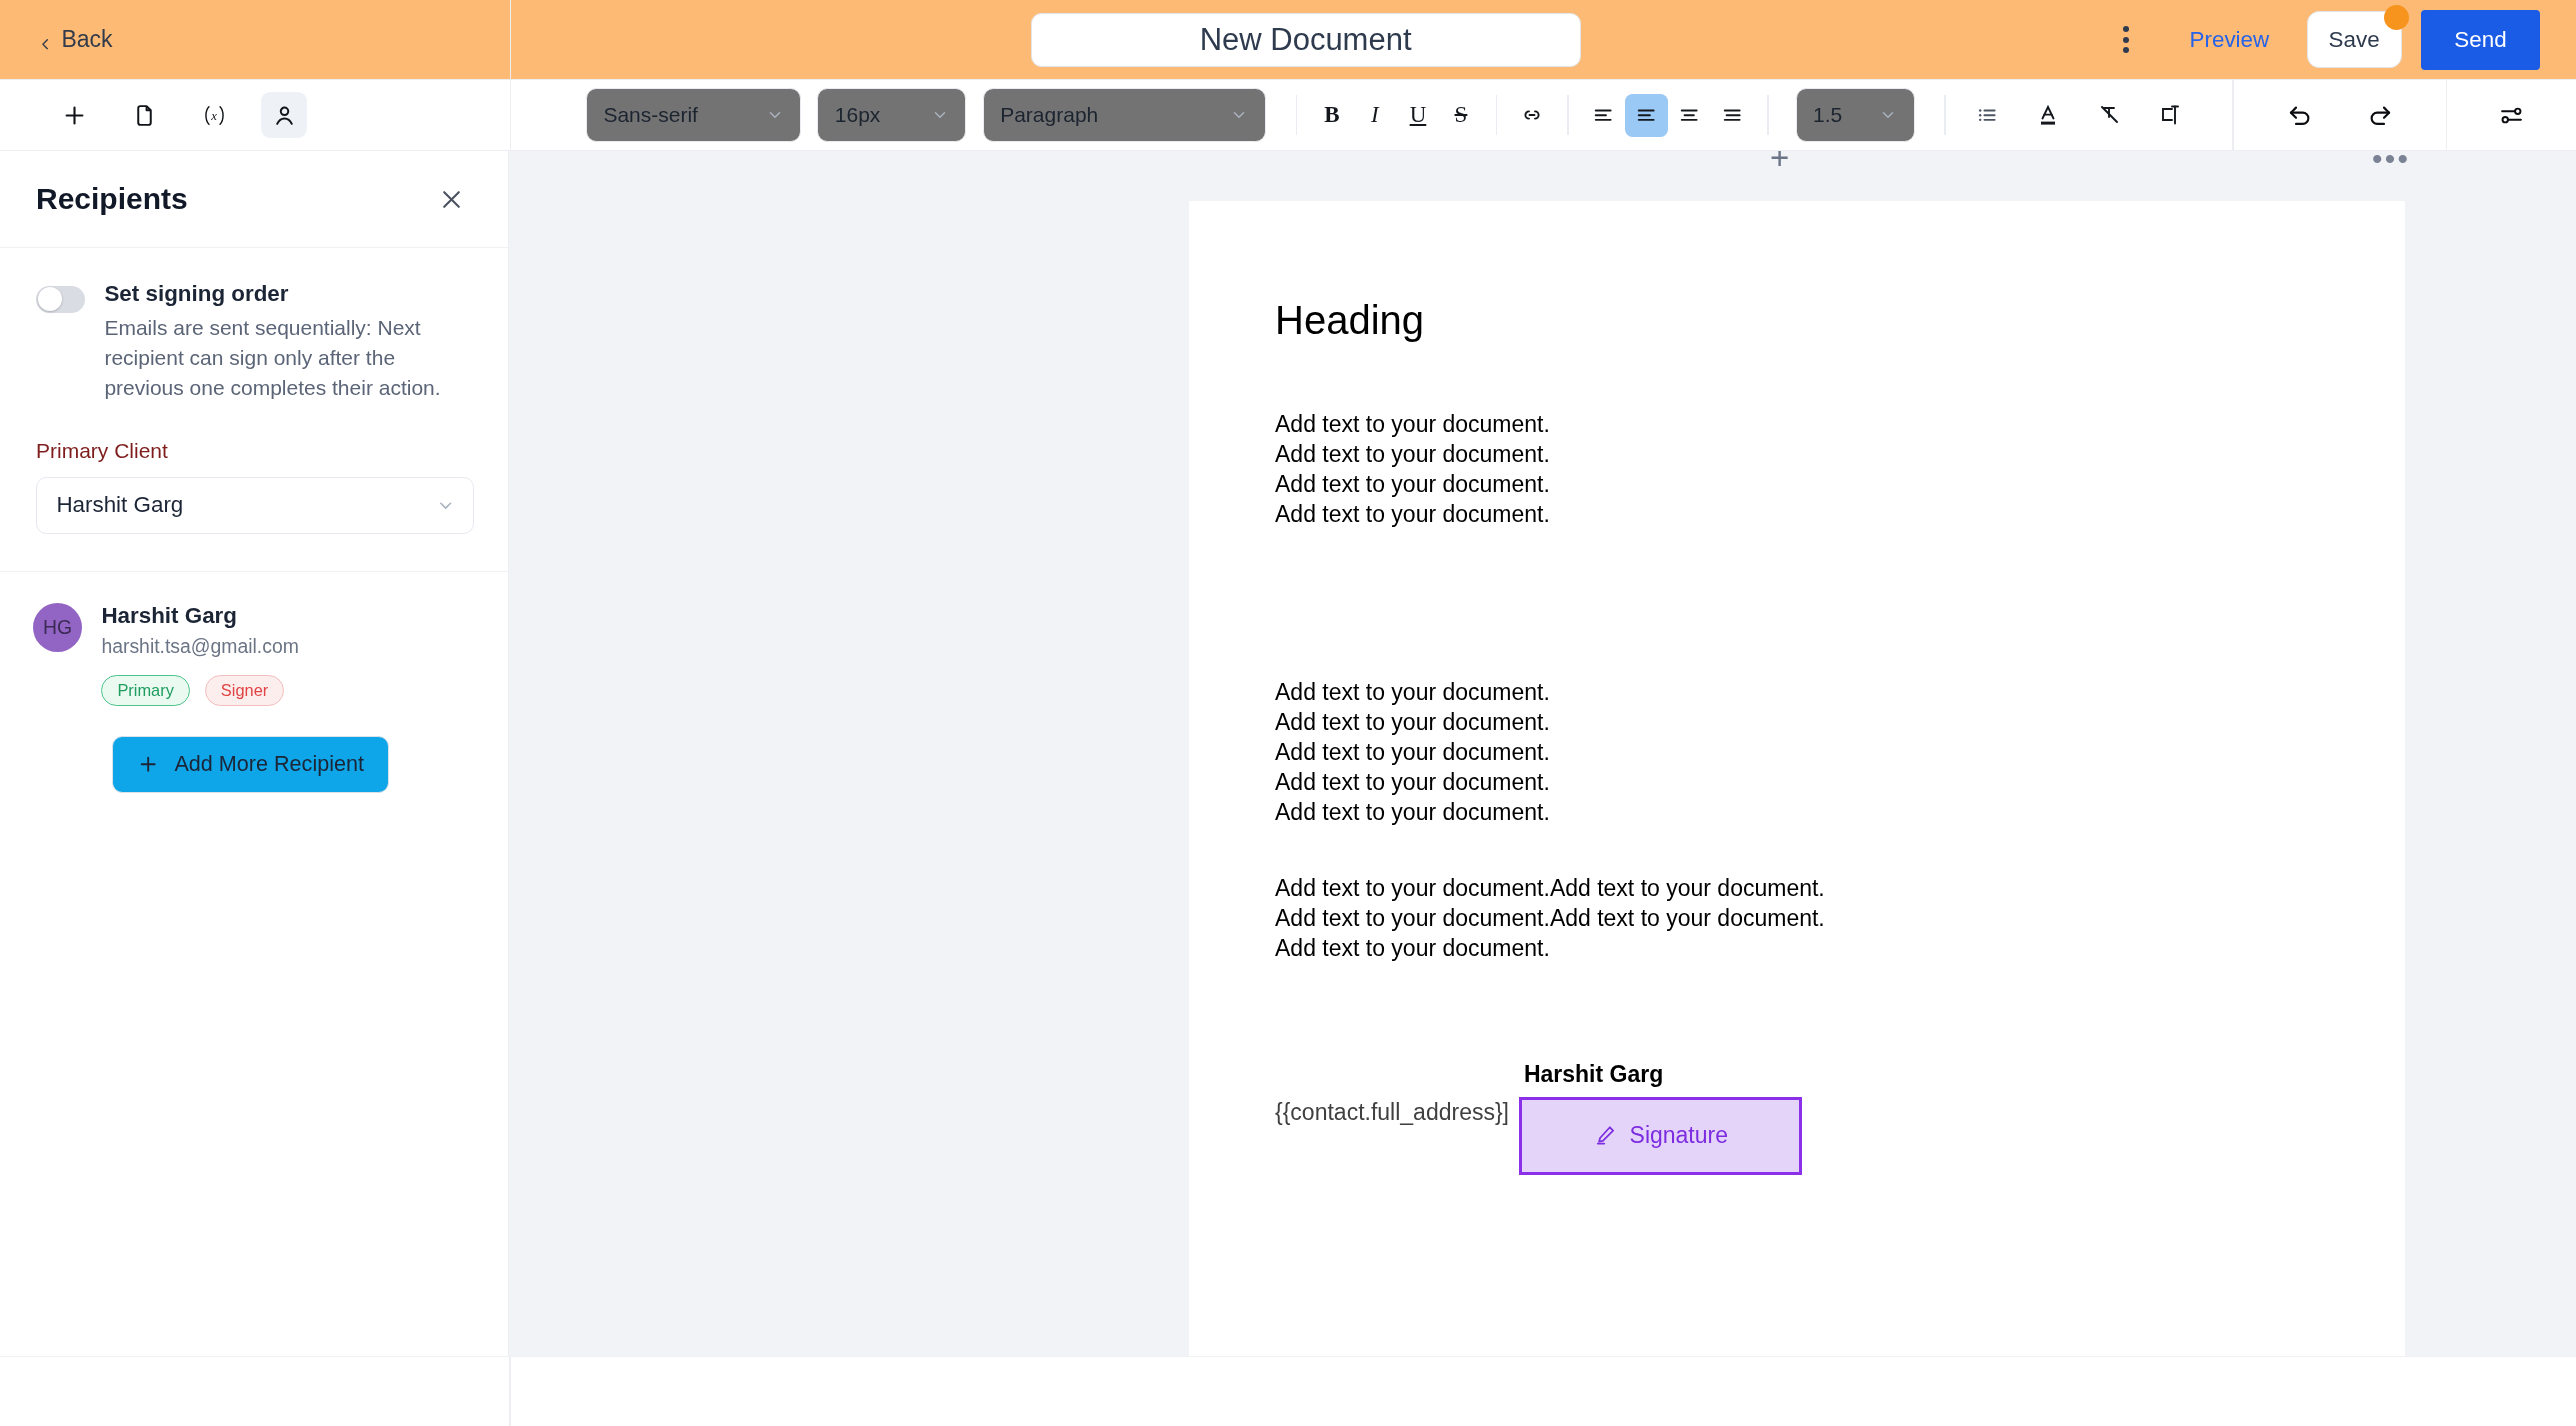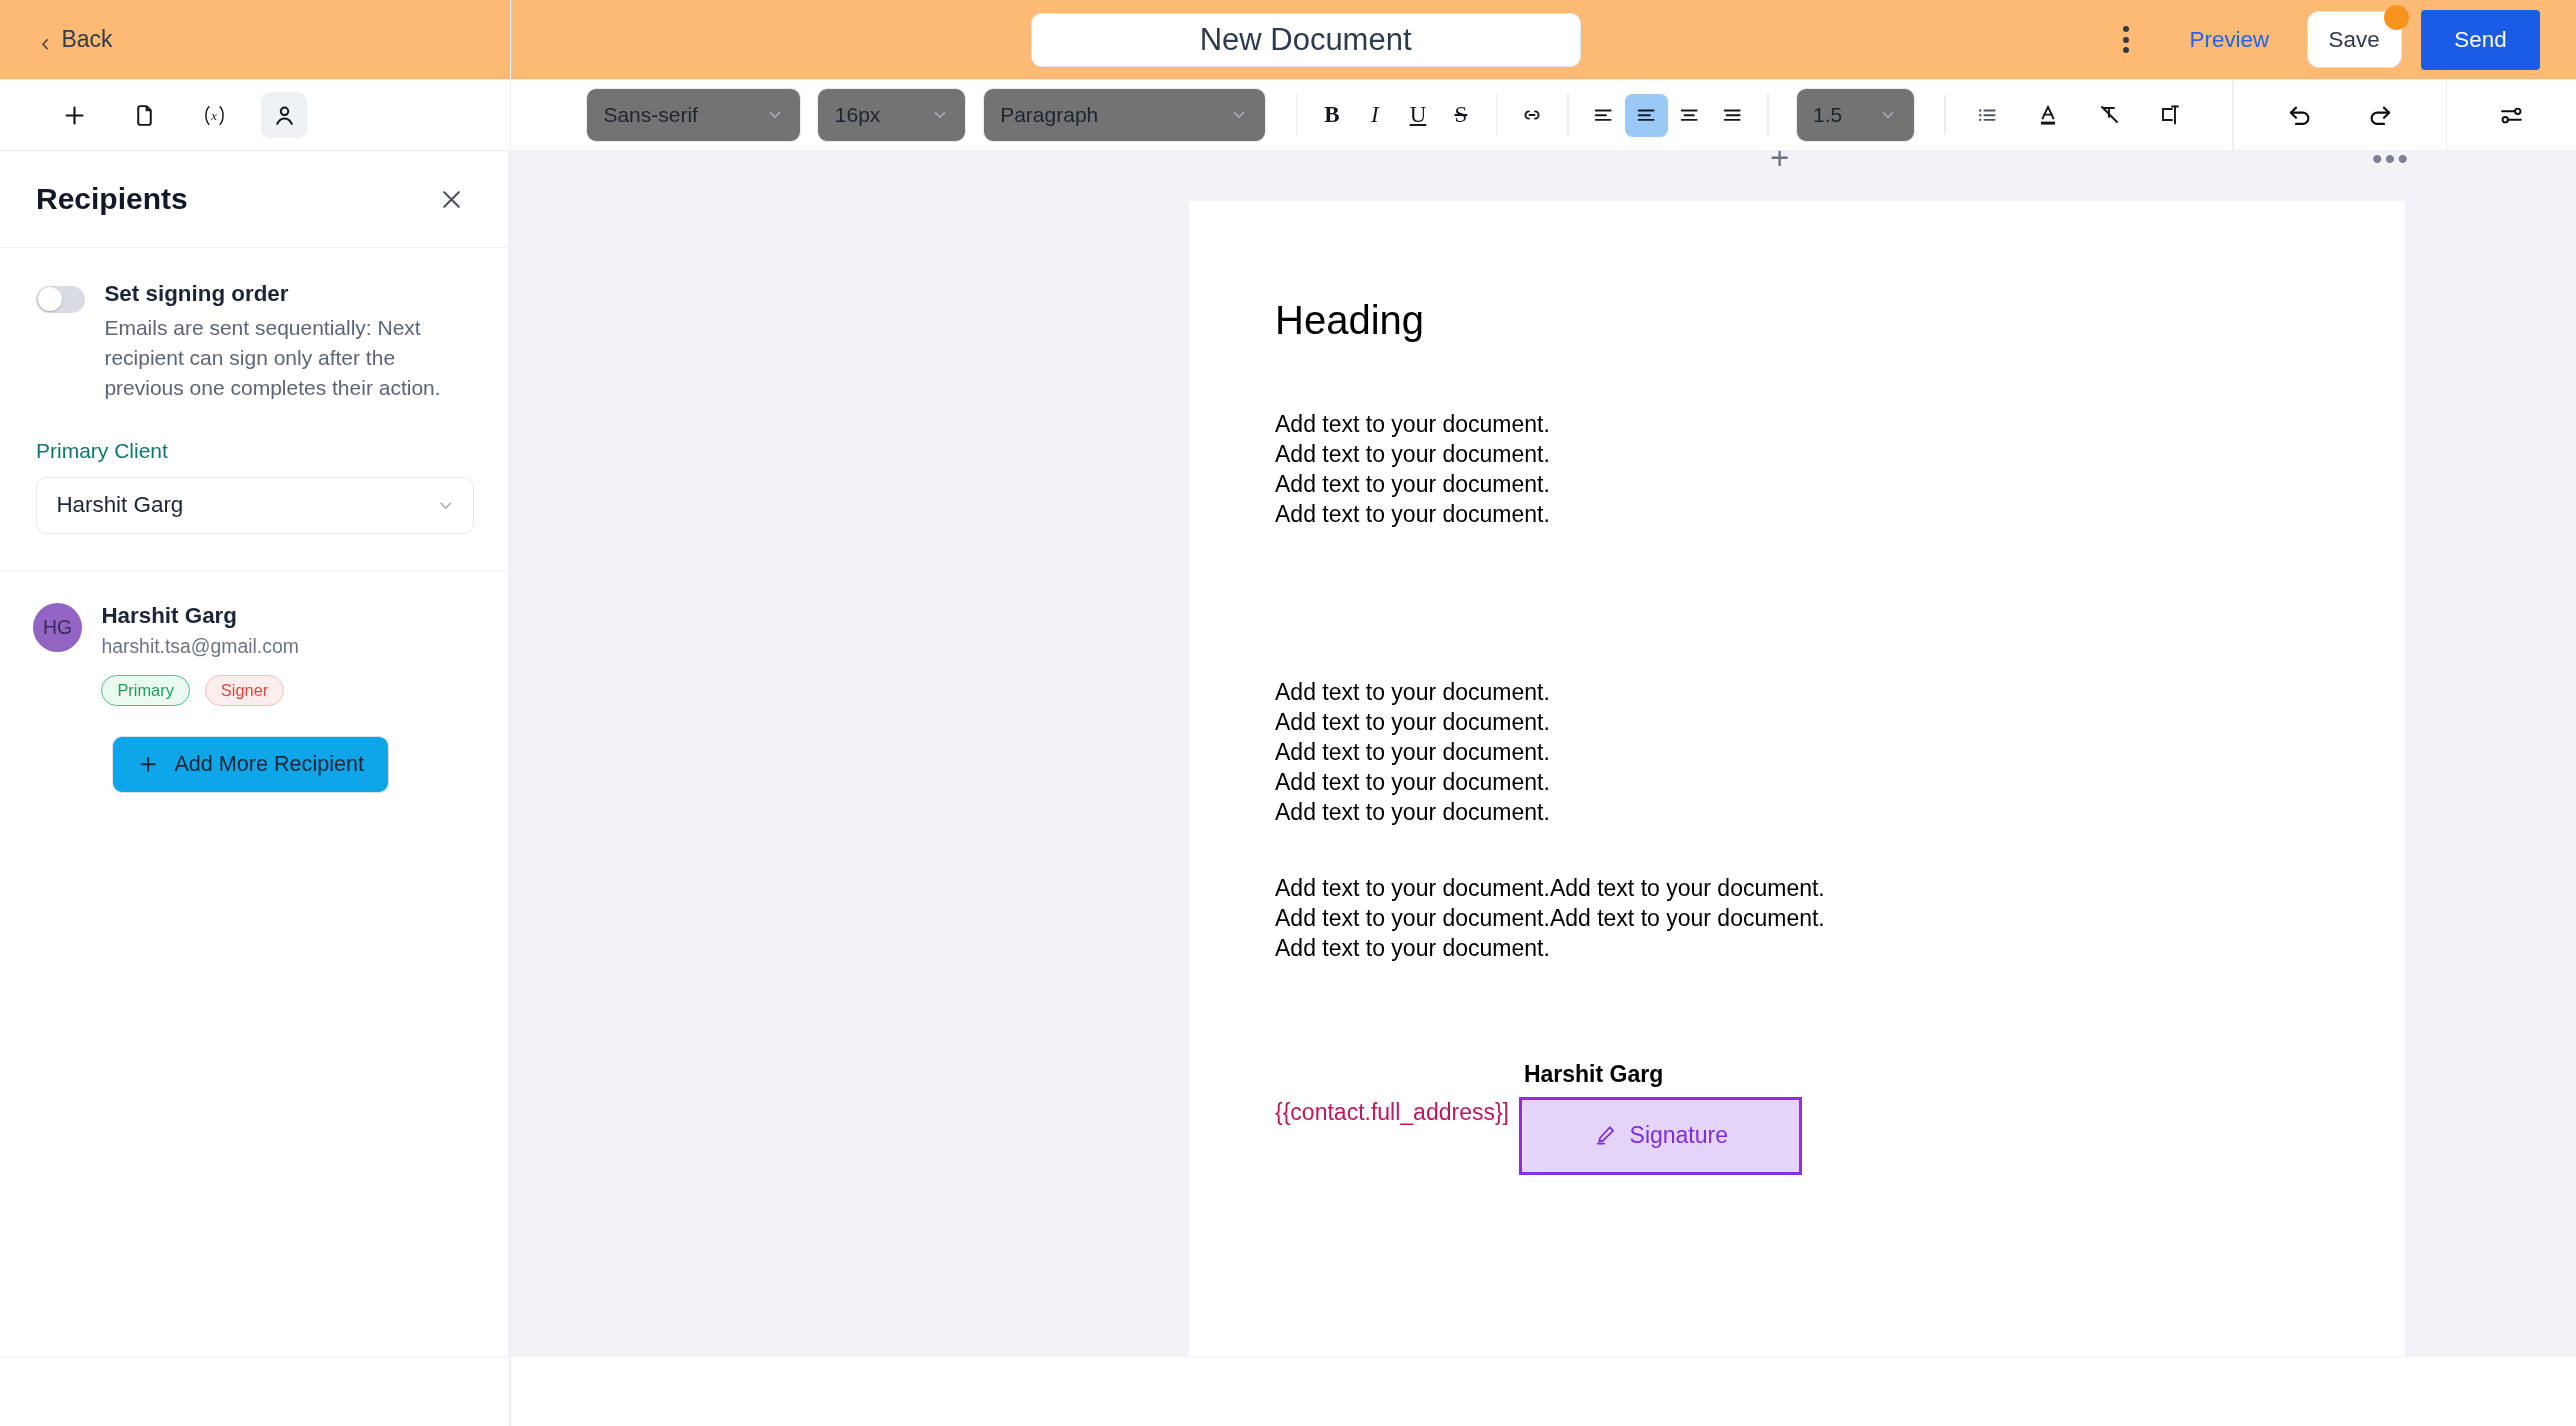--- a/index.html
+++ b/index.html
@@ -151,21 +151,21 @@
     margin-top: 4.5px; cursor: pointer; border: none;
   }
   .toggle .knob {
     position: absolute; top: 1.5px; left: 1.5px;
     width: 24px; height: 24px; border-radius: 50%;
     background: #ffffff; box-shadow: 0 0.7px 2.2px rgba(0,0,0,.25);
   }
   .signing-title { font-size: 22.4px; font-weight: bold; color: #1c2536; margin-bottom: 6px; }
   .signing-desc { font-size: 21px; line-height: 1.42; color: #5b6577; max-width: 365px; }
 
-  .field-label { font-size: 21px; color: #0f766e; margin: 37px 0 13.4px 0; }
+  .field-label { font-size: 21px; color: #7f1d1d; margin: 37px 0 13.4px 0; }
   .client-select {
     width: 438px; height: 57px;
     border: 1.5px solid #e5e8ee; border-radius: 10.4px; background: #fff;
     display: flex; align-items: center; justify-content: space-between;
     padding: 0 19.4px; cursor: pointer;
   }
   .client-select .val { font-size: 22.4px; color: #1c2536; }
 
   .sb-divider { height: 1.5px; background: #eff1f4; margin-top: 37px; }
 
@@ -214,21 +214,21 @@
   }
   .page-inner { padding: 97px 86px 0 86px; }
   .doc-heading { font-size: 40px; font-weight: normal; color: #000; margin-bottom: 66px; }
   .doc-p { font-size: 23px; color: #000; line-height: 1.31; }
   .gap-a { height: 72px; }
   .gap-b { height: 75px; }
   .gap-c { height: 46px; }
   .gap-d { height: 97px; }
 
   .sig-row { display: flex; align-items: flex-end; gap: 10.4px; padding-left: 0px; }
-  .addr-token { font-size: 23px; color: #be185d; padding-bottom: 49px; }
+  .addr-token { font-size: 23px; color: #404040; padding-bottom: 49px; }
   .sig-block { }
   .sig-name { font-size: 23px; font-weight: bold; color: #000; margin-bottom: 9px; padding-left: 4.5px; }
   .sig-field {
     width: 283px; height: 78px;
     background: #e5d4fa; border: 3px solid #8b2fe8;
     display: flex; align-items: center; justify-content: center; gap: 13.4px;
     cursor: pointer;
   }
   .sig-field-label { font-size: 23px; color: #7c2de0; }
 

